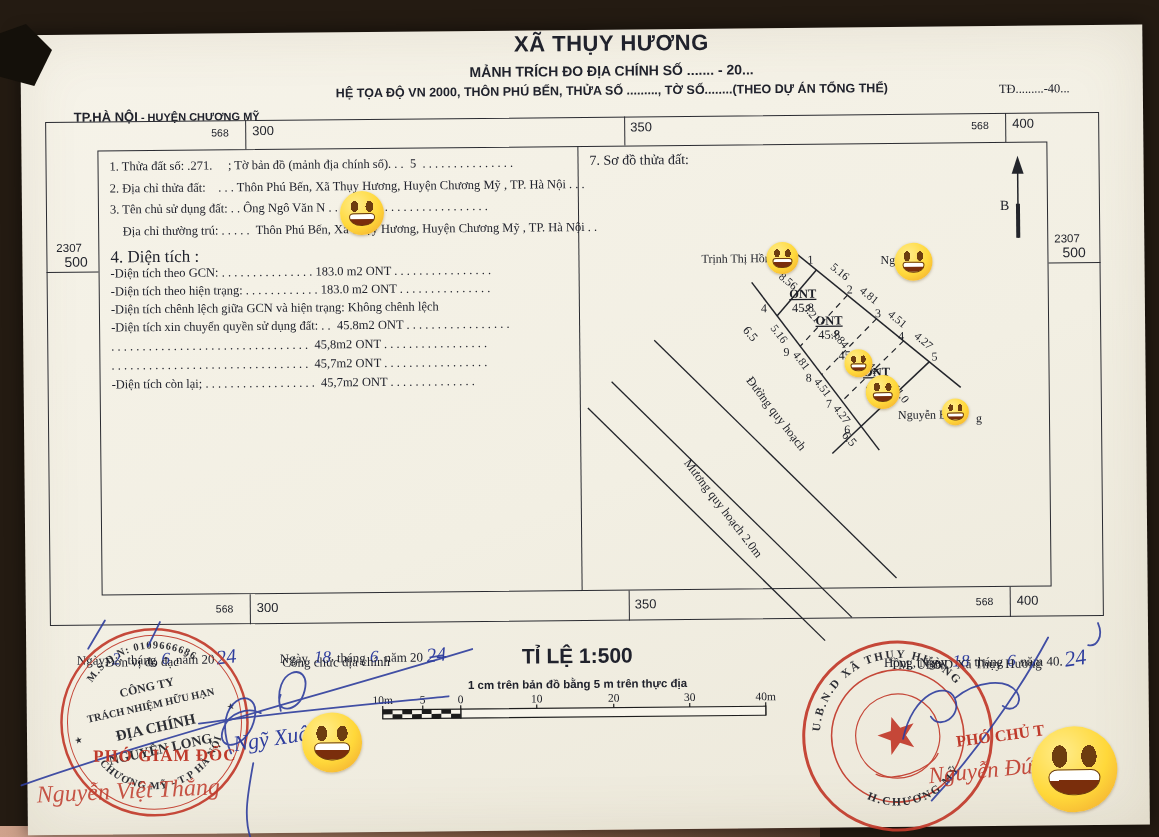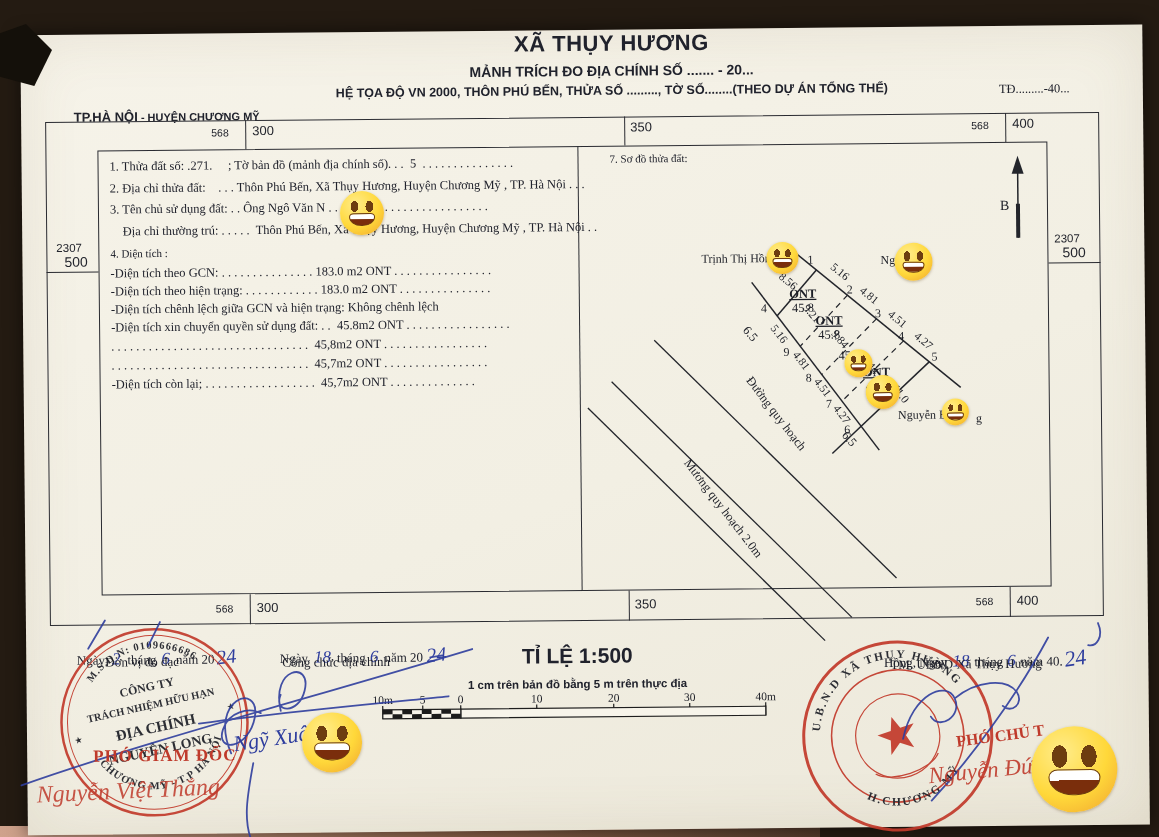--- a/index.html
+++ b/index.html
@@ -79,30 +79,30 @@
 
     <div class="t num" style="left:58px;top:237px;font-size:11.5px;">2307</div>
     <div class="t num" style="left:66px;top:249px;font-size:14px;">500</div>
     <div class="t num" style="left:1056px;top:237px;font-size:11.5px;">2307</div>
     <div class="t num" style="left:1064px;top:249px;font-size:14px;">500</div>
 
     <div class="t" style="left:112px;top:155px;font-size:12.5px;">1. Thửa đất số: .271.     ; Tờ bản đồ (mảnh địa chính số). . .  5  . . . . . . . . . . . . . . .</div>
     <div class="t" style="left:112px;top:177px;font-size:12.5px;">2. Địa chỉ thửa đất:    . . . Thôn Phú Bến, Xã Thụy Hương, Huyện Chương Mỹ , TP. Hà Nội . . .</div>
     <div class="t" style="left:112px;top:198px;font-size:12.5px;">3. Tên chủ sử dụng đất: . . Ông Ngô Văn N . . . . . . . . . . . . . . . . . . . . . . . . . .</div>
     <div class="t" style="left:112px;top:220px;font-size:12.5px;">    Địa chỉ thường trú: . . . . .  Thôn Phú Bến, Xã Thụy Hương, Huyện Chương Mỹ , TP. Hà Nội . .</div>
-    <div class="t" style="left:112px;top:243px;font-size:11px;">4. Diện tích :</div>
+    <div class="t" style="left:112px;top:243px;font-size:17px;">4. Diện tích :</div>
     <div class="t" style="left:112px;top:262px;font-size:12.5px;">-Diện tích theo GCN: . . . . . . . . . . . . . . . 183.0 m2 ONT . . . . . . . . . . . . . . . .</div>
     <div class="t" style="left:112px;top:280px;font-size:12.5px;">-Diện tích theo hiện trạng: . . . . . . . . . . . . 183.0 m2 ONT . . . . . . . . . . . . . . .</div>
     <div class="t" style="left:112px;top:298px;font-size:12.5px;">-Diện tích chênh lệch giữa GCN và hiện trạng: Không chênh lệch</div>
     <div class="t" style="left:112px;top:316px;font-size:12.5px;">-Diện tích xin chuyển quyền sử dụng đất: . .  45.8m2 ONT . . . . . . . . . . . . . . . . .</div>
     <div class="t" style="left:112px;top:335px;font-size:12.5px;">. . . . . . . . . . . . . . . . . . . . . . . . . . . . . . . .  45,8m2 ONT . . . . . . . . . . . . . . . . .</div>
     <div class="t" style="left:112px;top:354px;font-size:12.5px;">. . . . . . . . . . . . . . . . . . . . . . . . . . . . . . . .  45,7m2 ONT . . . . . . . . . . . . . . . . .</div>
     <div class="t" style="left:112px;top:373px;font-size:12.5px;">-Diện tích còn lại; . . . . . . . . . . . . . . . . . .  45,7m2 ONT . . . . . . . . . . . . . .</div>
 
-    <div class="t" style="left:612px;top:153px;font-size:11px;">7. Sơ đồ thửa đất:</div>
+    <div class="t" style="left:592px;top:153px;font-size:14px;">7. Sơ đồ thửa đất:</div>
 
     <svg style="left:580px;top:146px;z-index:3;" width="470" height="445" viewBox="0 0 470 445">
 
       <g stroke="#23252b" stroke-width="1.5" fill="none">
         <line x1="211" y1="104" x2="381" y2="245"></line>
         <line x1="173" y1="138" x2="299" y2="307"></line>
         <line x1="198" y1="172" x2="238" y2="126"></line>
         <line x1="350" y1="219" x2="252" y2="310"></line>
       </g>
       <g stroke="#23252b" stroke-width="1.2" stroke-dasharray="6 5" fill="none">

